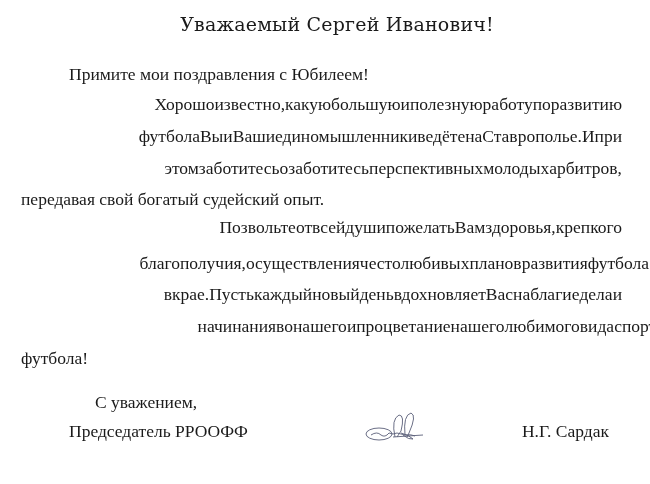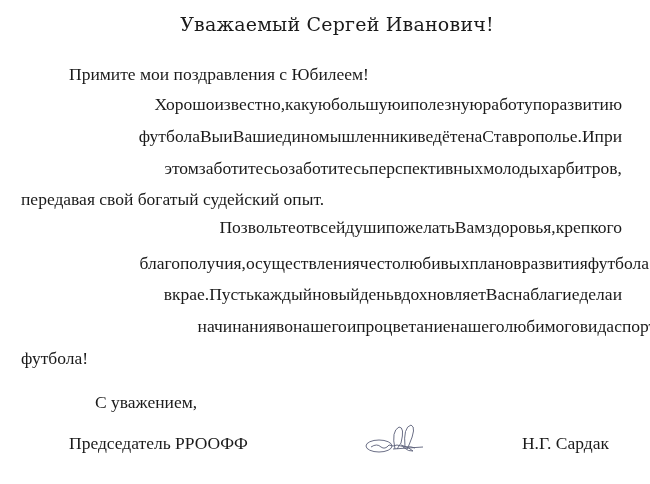--- a/index.html
+++ b/index.html
@@ -3,21 +3,21 @@
 <meta charset="utf-8">
 <style>
   html, body { margin: 0; padding: 0; background: #ffffff; }
   body { width: 650px; height: 484px; position: relative; overflow: hidden;
          font-family: "Liberation Serif", "DejaVu Serif", serif; color: #1a1a1a; }
   .title { position: absolute; top: 13px; left: 0; width: 650px; text-align: center;
            font-family: "DejaVu Serif", serif; font-size: 19px; letter-spacing: 0.2px; padding-left: 12px; }
   .line { position: absolute; left: 21px; width: 470px; font-size: 17.5px; white-space: nowrap;
           transform-origin: left top; }
   .just { display: flex; justify-content: flex-end; width: 470px; }
-  .sig-row { position: absolute; top: 421px; left: 69px; width: 540px; font-size: 17.5px; margin-top: 12px; }
+  .sig-row { position: absolute; top: 421px; left: 69px; width: 540px; font-size: 17.5px; }
   .sig-img { position: absolute; left: 294px; top: -12px; }
 </style>
 </head>
 <body>
 
 <div>
   <div class="title">Уважаемый Сергей Иванович!</div>
 
   <div class="line" style="top:64px;left:69px;">Примите мои поздравления с Юбилеем!</div>
 

